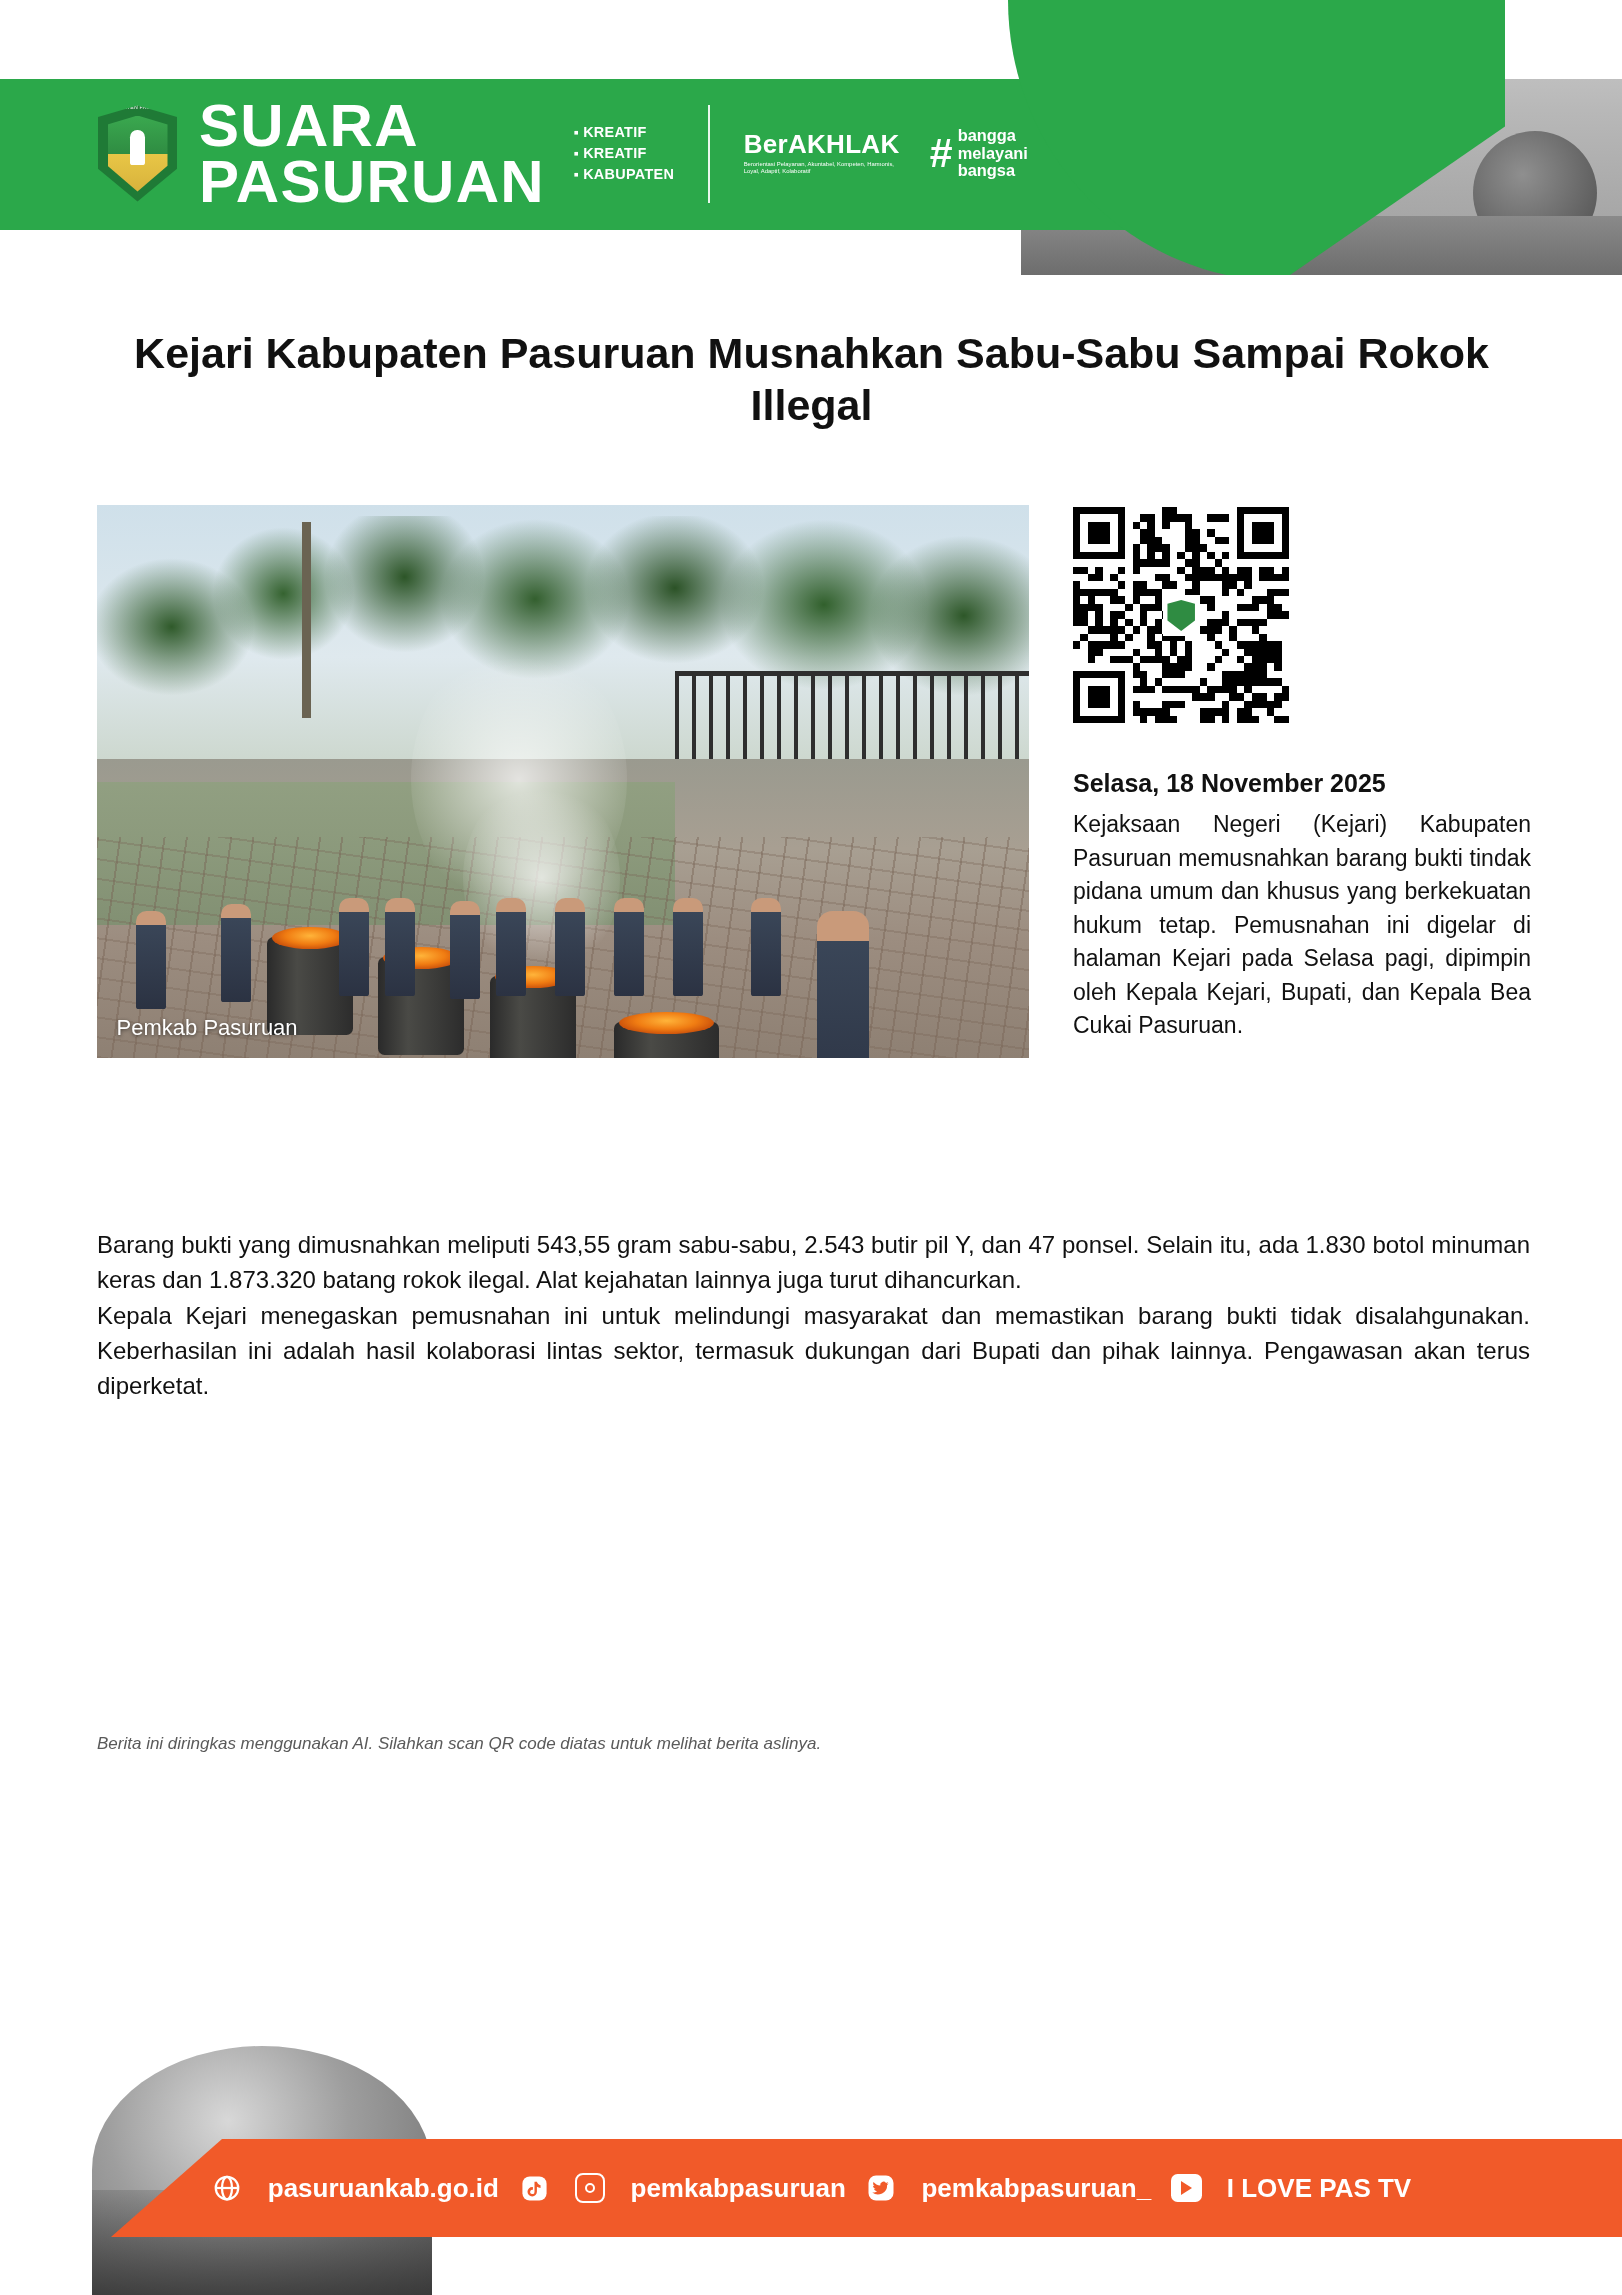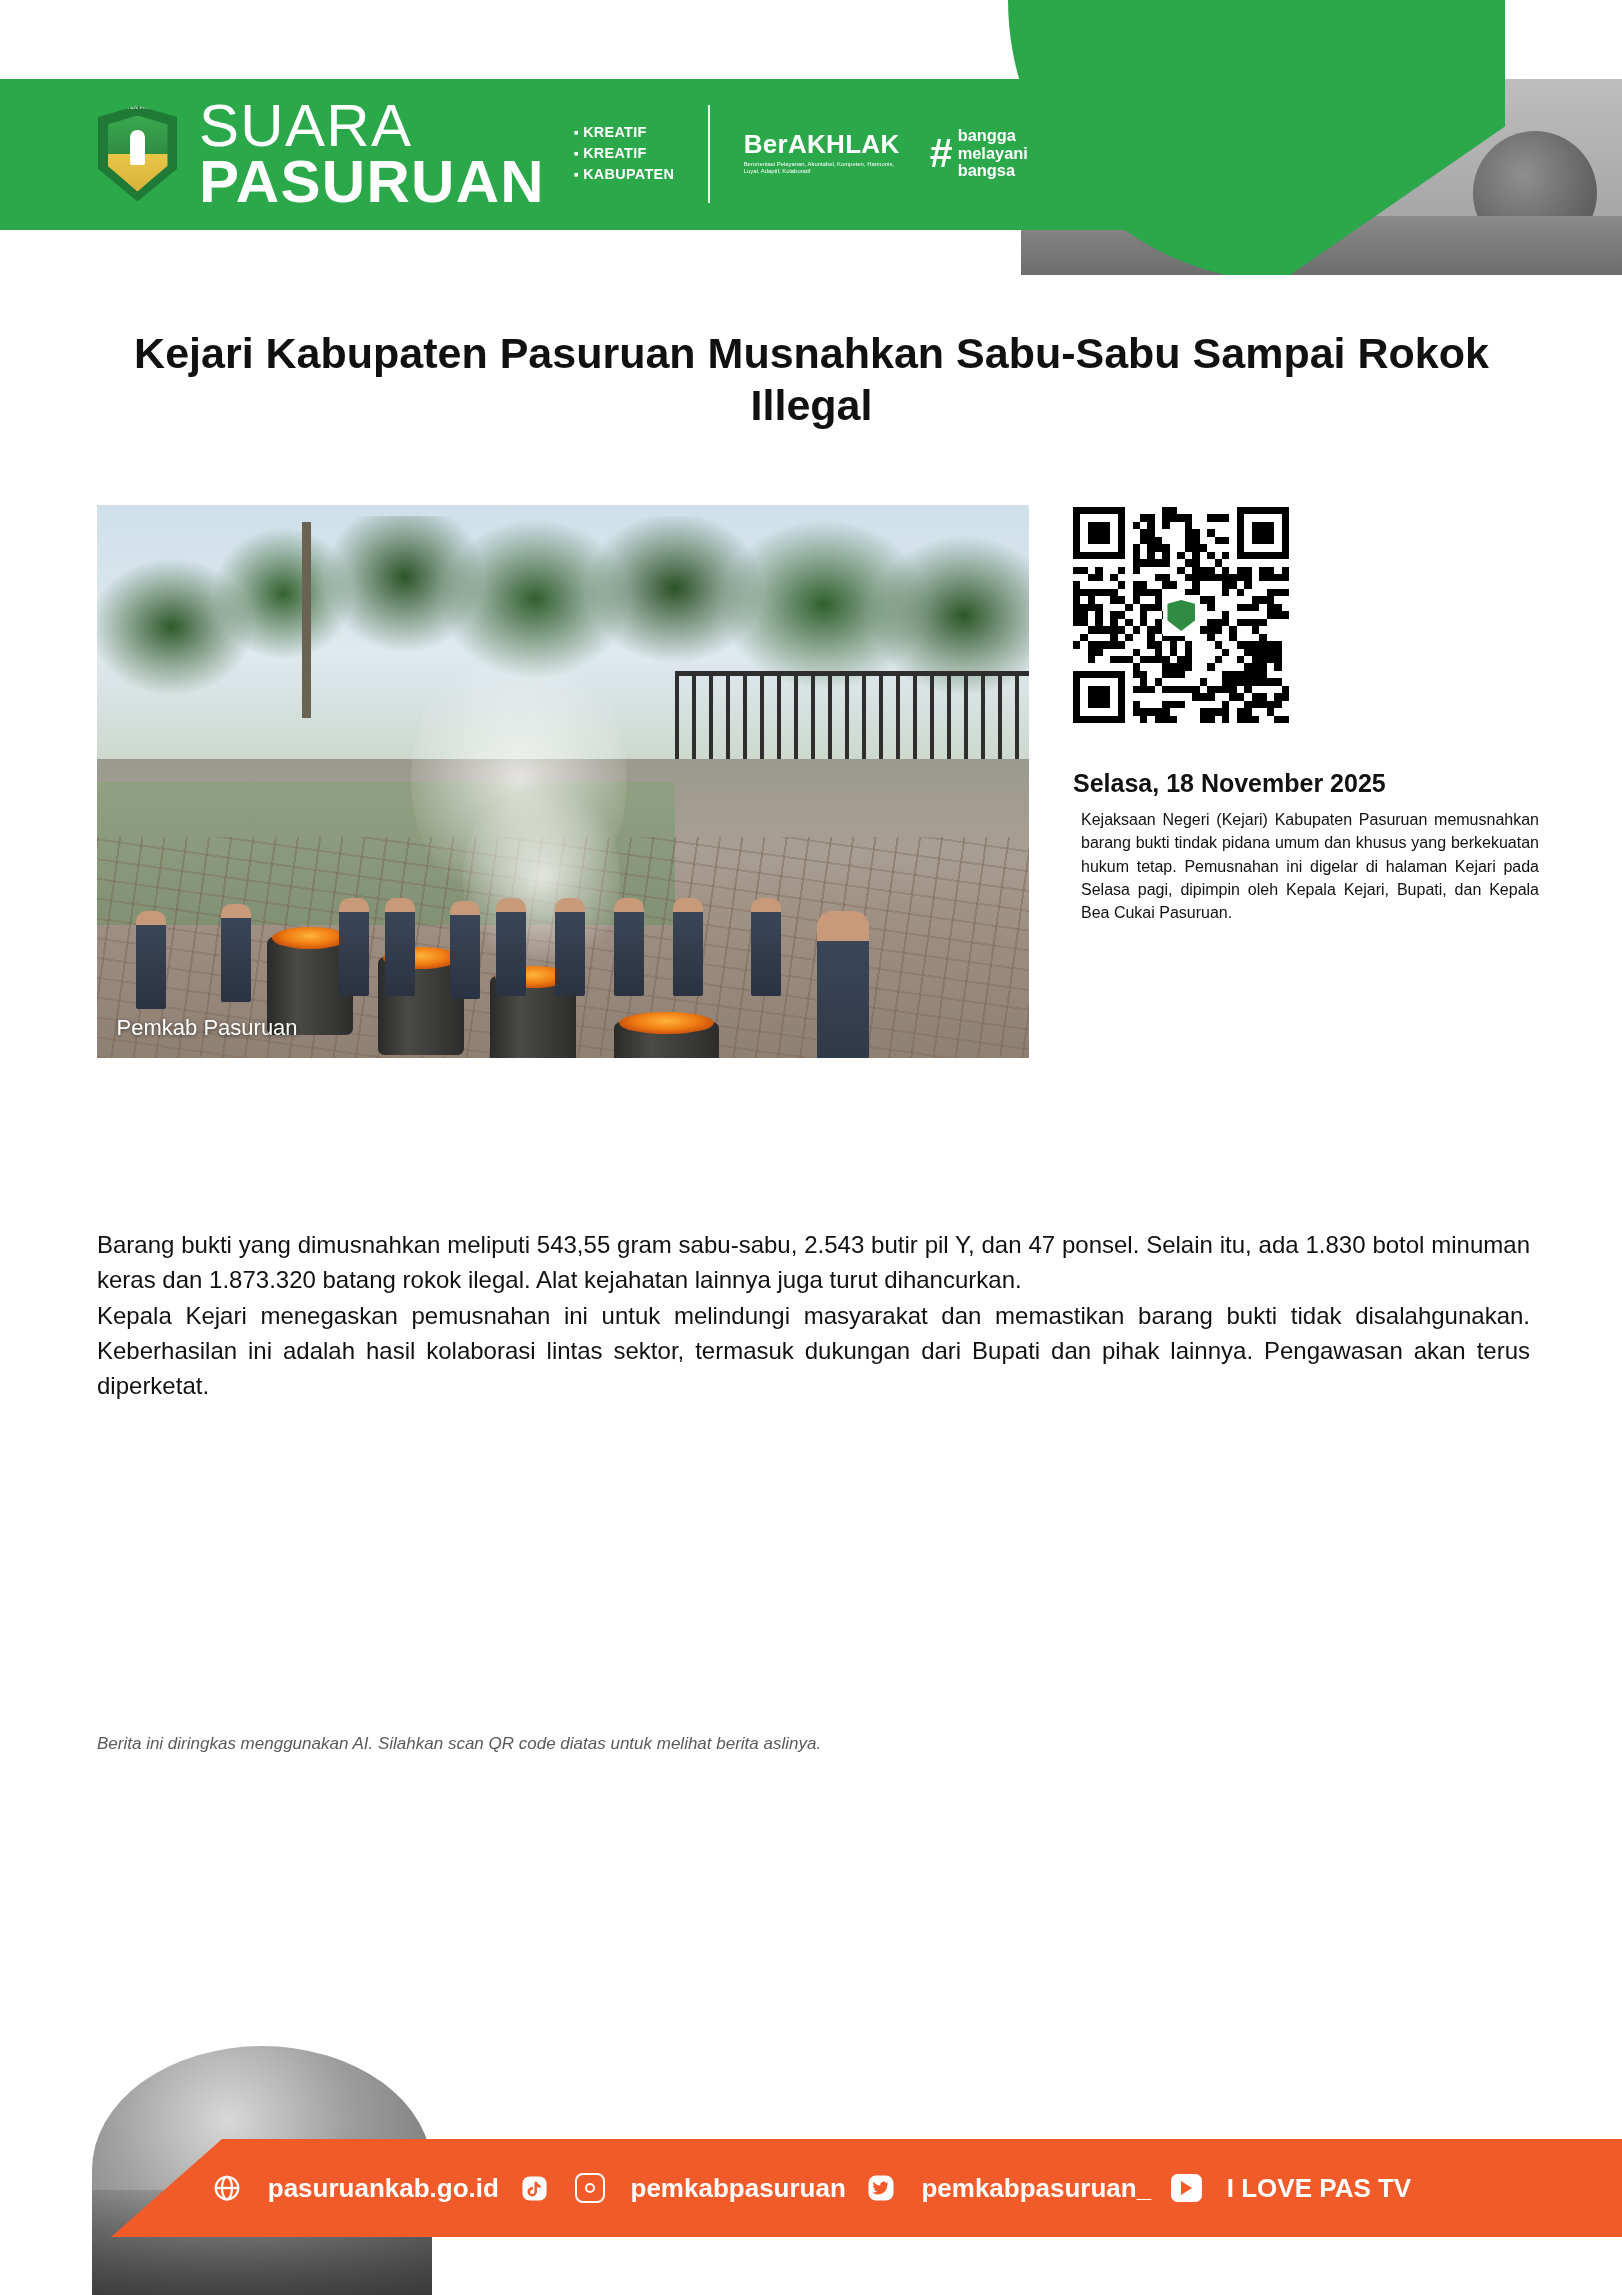--- a/index.html
+++ b/index.html
@@ -111,21 +111,21 @@
   }
   .crest-top-text {
     position: absolute; top: -1.3px; left: 0; width: 100%;
     text-align: center; font-size: 5.2px; color: #ffffff; letter-spacing: 0.2px;
   }
   .brand-text {
     color: #ffffff;
     line-height: .92;
   }
   .brand-suara {
-    font-size: 60px; font-weight: 400; letter-spacing: 1.3px;
+    font-size: 60px; font-weight: 700; letter-spacing: 1.3px;
   }
   .brand-pasuruan {
     font-size: 60px; font-weight: 700; letter-spacing: 1.3px;
   }
   .brand-tagline {
     margin-left: 6.5px;
     color: #ffffff;
     font-size: 14.4px; font-weight: 700; line-height: 1.45;
     letter-spacing: 0.3px;
   }
@@ -271,23 +271,22 @@
   .date-line {
     position: absolute;
     left: 1073px; top: 769px;
     width: 458px;
     font-size: 25px; font-weight: 700; color: #111;
   }
   .col-right {
     position: absolute;
     left: 1073px; top: 808px;
     width: 458px;
-    font-size: 16px; line-height: 1.46; color: #111;
+    font-size: 23px; line-height: 1.46; color: #111;
     text-align: justify;
-    margin-left: 8px;
   }
   .body-text {
     position: absolute;
     left: 97px; top: 1227px;
     width: 1433px;
     font-size: 24px; line-height: 1.46; color: #111;
     text-align: justify;
   }
   .body-text p { margin: 0 0 1.3px 0; }
   .note {

